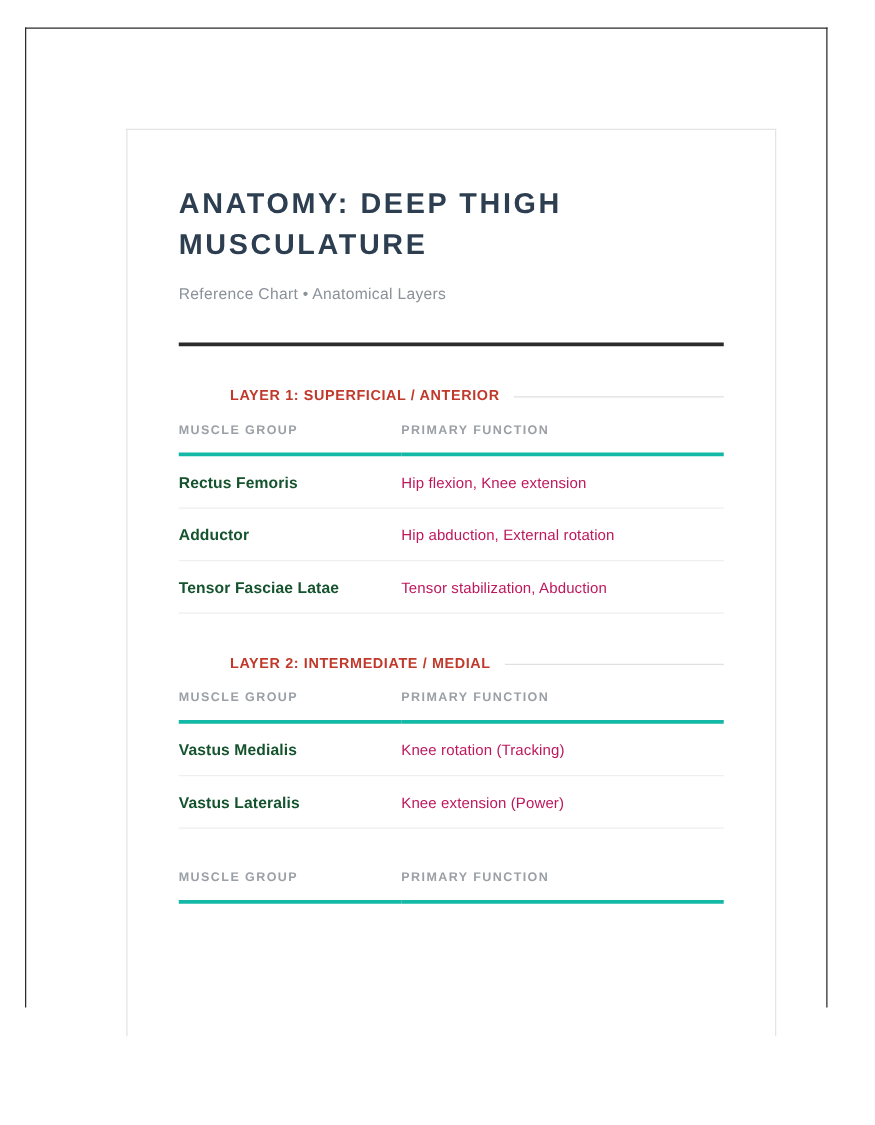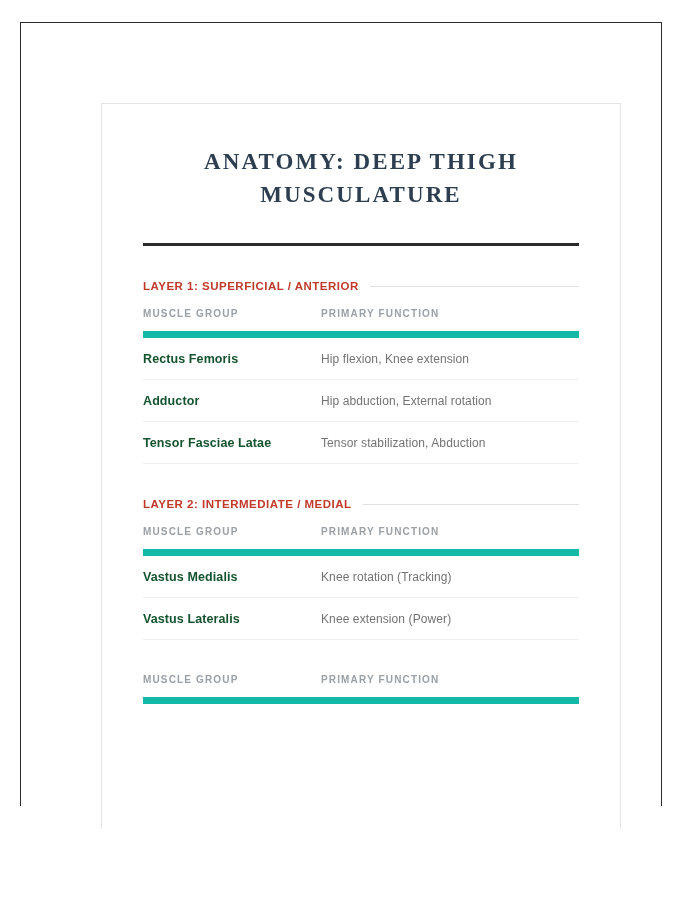--- a/index.html
+++ b/index.html
@@ -39,22 +39,21 @@
     border-bottom: none;
     box-sizing: border-box;
     background: #ffffff;
     padding: 0 41px;
     overflow: hidden;
   }
 
   
   .doc-header {
     padding-top: 42px;
-    text-align: center;
-    font-family: Liberation Serif, serif;
+    text-align: left;
   }
   .doc-title {
     font-size: 23px;
     font-weight: bold;
     color: #2c3e50;
     letter-spacing: 2.1px;
     line-height: 1.42;
     margin: 0;
     text-transform: uppercase;
   }
@@ -72,20 +71,21 @@
   }
 
   
   .layer-section {
     margin-top: 34px;
   }
   .layer-head {
     display: flex;
     align-items: center;
     gap: 11px;
+    margin-left: 41px;
   }
   .layer-head-label {
     font-size: 11.5px;
     font-weight: bold;
     color: #c0392b;
     letter-spacing: 0.5px;
     white-space: nowrap;
     text-transform: uppercase;
   }
   .layer-head-rule {
@@ -105,47 +105,48 @@
   .muscle-table col.c-func  { width: auto; }
 
   .muscle-table th {
     text-align: left;
     font-size: 10px;
     font-weight: bold;
     color: #9aa0a6;
     letter-spacing: 1.15px;
     text-transform: uppercase;
     padding: 0 0 12px 0;
-    border-bottom: 7px solid #14b8a6;
+    border-bottom: 3px solid #14b8a6;
   }
   .muscle-table td {
     padding: 14px 0 13px 0;
     border-bottom: 1px solid #f0eeee;
     vertical-align: middle;
   }
   .cell-name {
     font-size: 12.5px;
     font-weight: bold;
     color: #14532d;
     letter-spacing: 0.1px;
   }
   .cell-func {
     font-size: 12px;
-    color: #737373;
+    color: #be185d;
     letter-spacing: 0.1px;
   }
 </style>
 </head>
 <body>
 
 <div class="outer-frame">
   <div class="doc-card">
 
     <div class="doc-header">
       <h1 class="doc-title">ANATOMY: DEEP THIGH MUSCULATURE</h1>
+      <p class="doc-subtitle">Reference Chart • Anatomical Layers</p>
       <div class="title-rule"></div>
     </div>
 
     <div id="layers-container">
         <div class="layer-section">
           <div class="layer-head">
             <span class="layer-head-label">LAYER 1: SUPERFICIAL / ANTERIOR</span>
             <span class="layer-head-rule"></span>
           </div>
           <table class="muscle-table">

